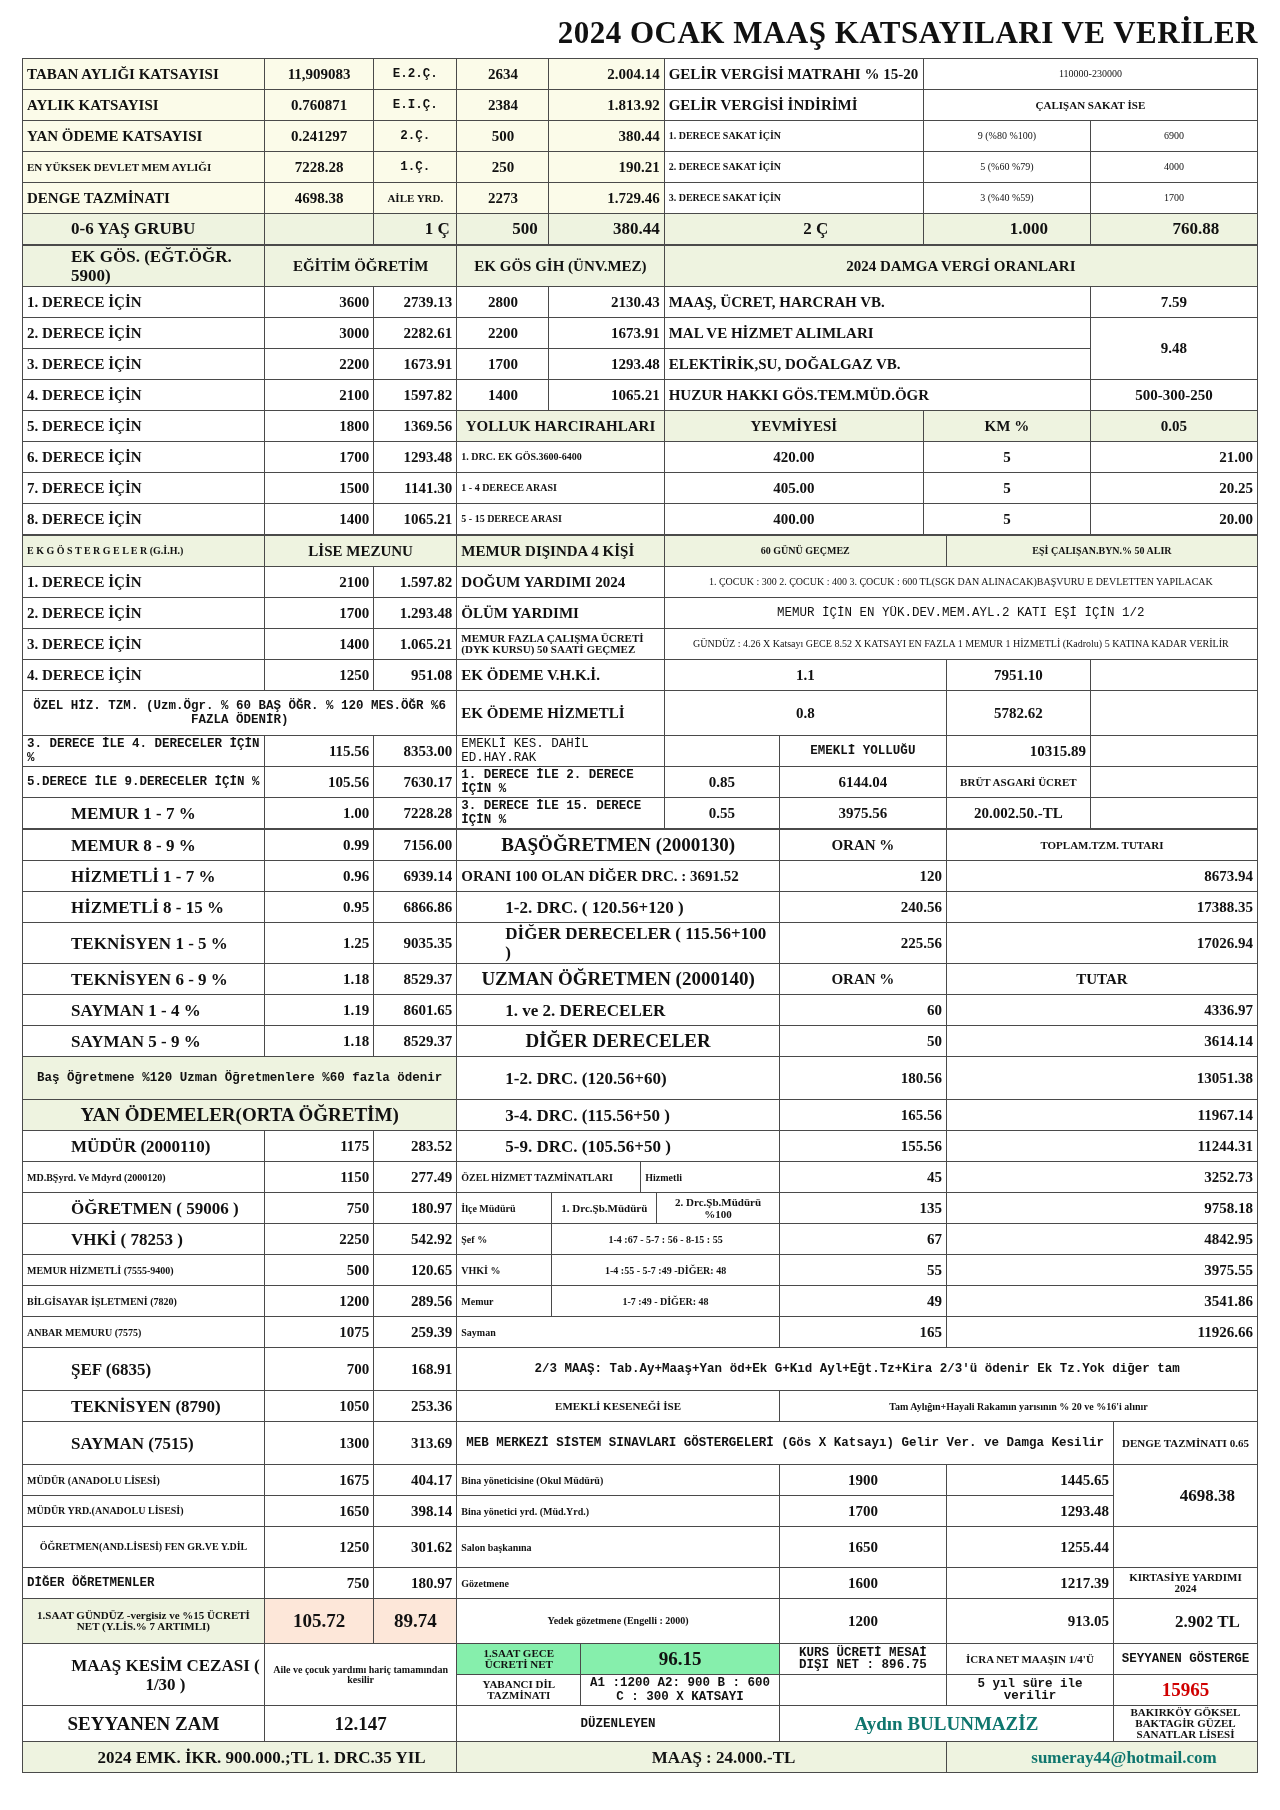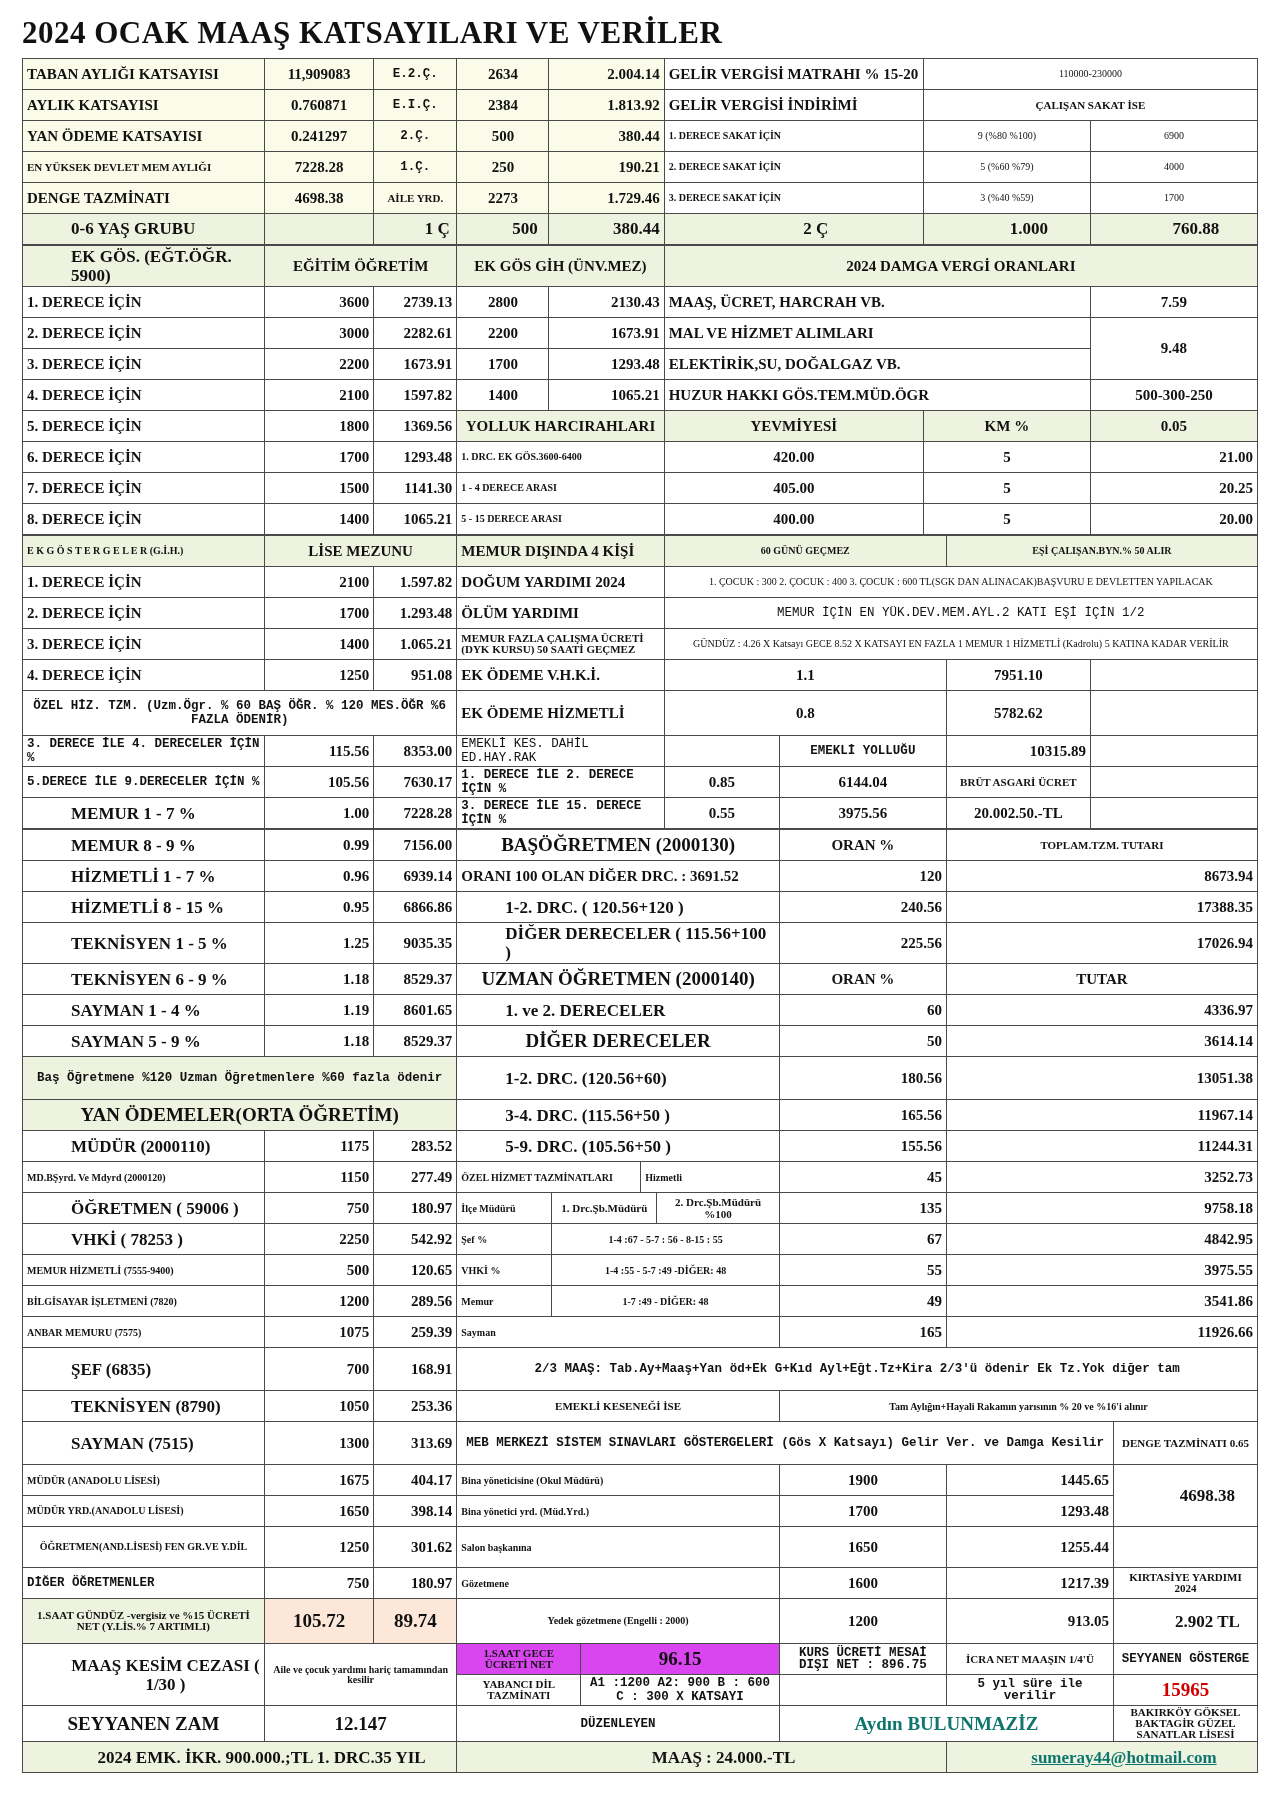--- a/index.html
+++ b/index.html
@@ -1,36 +1,36 @@
 <!DOCTYPE html>
 <html><head>
 <meta charset="utf-8">
 <style>
   html,body{margin:0;padding:0;background:#ffffff;}
   body{font-family:"Liberation Serif", serif; color:#111;}
   #page{width:1280px;height:1810px;position:relative;box-sizing:border-box;padding:10px 22px 10px 22px;}
   table{border-collapse:collapse;width:100%;table-layout:fixed;}
   td{border:1px solid #4a4a4a;padding:1px 4px;font-size:15px;line-height:1.12;vertical-align:middle;height:28px;}
-  .title{font-size:31px;font-weight:bold;text-align:left;letter-spacing:.5px;padding:5px 0 7px 0;}
+  .title{font-size:31px;font-weight:bold;text-align:right;letter-spacing:.5px;padding:5px 0 7px 0;}
   .b{font-weight:bold;}
   .c{text-align:center;}
   .r{text-align:right;}
   .sm{font-size:12.5px;font-family:Liberation Mono, monospace;}
   .xsm{font-size:11px;}
   .xxsm{font-size:10px;border-radius:14px;}
   .md{font-size:10px;}
   .lg{font-size:17px;padding-left:48px;}
   .xlg{font-size:19px;}
   .cream{background:#fbfbe9;}
   .green{background:#eef3e0;}
   .peach{background:#fde7d9;}
-  .pinkish{background:#d946ef;}
+  .pinkish{background:#86efac;}
   .red{color:#d00000;}
   .blue{color:#0f766e;}
-  .u{text-decoration:underline;margin-left:8px;}
+  .u{margin-left:8px;}
   .tight{line-height:1.0;}
 </style>
 </head>
 <body>
 
 <div id="page">
 
   <div class="title">2024 OCAK MAAŞ KATSAYILARI VE VERİLER</div>
 
   <table>

